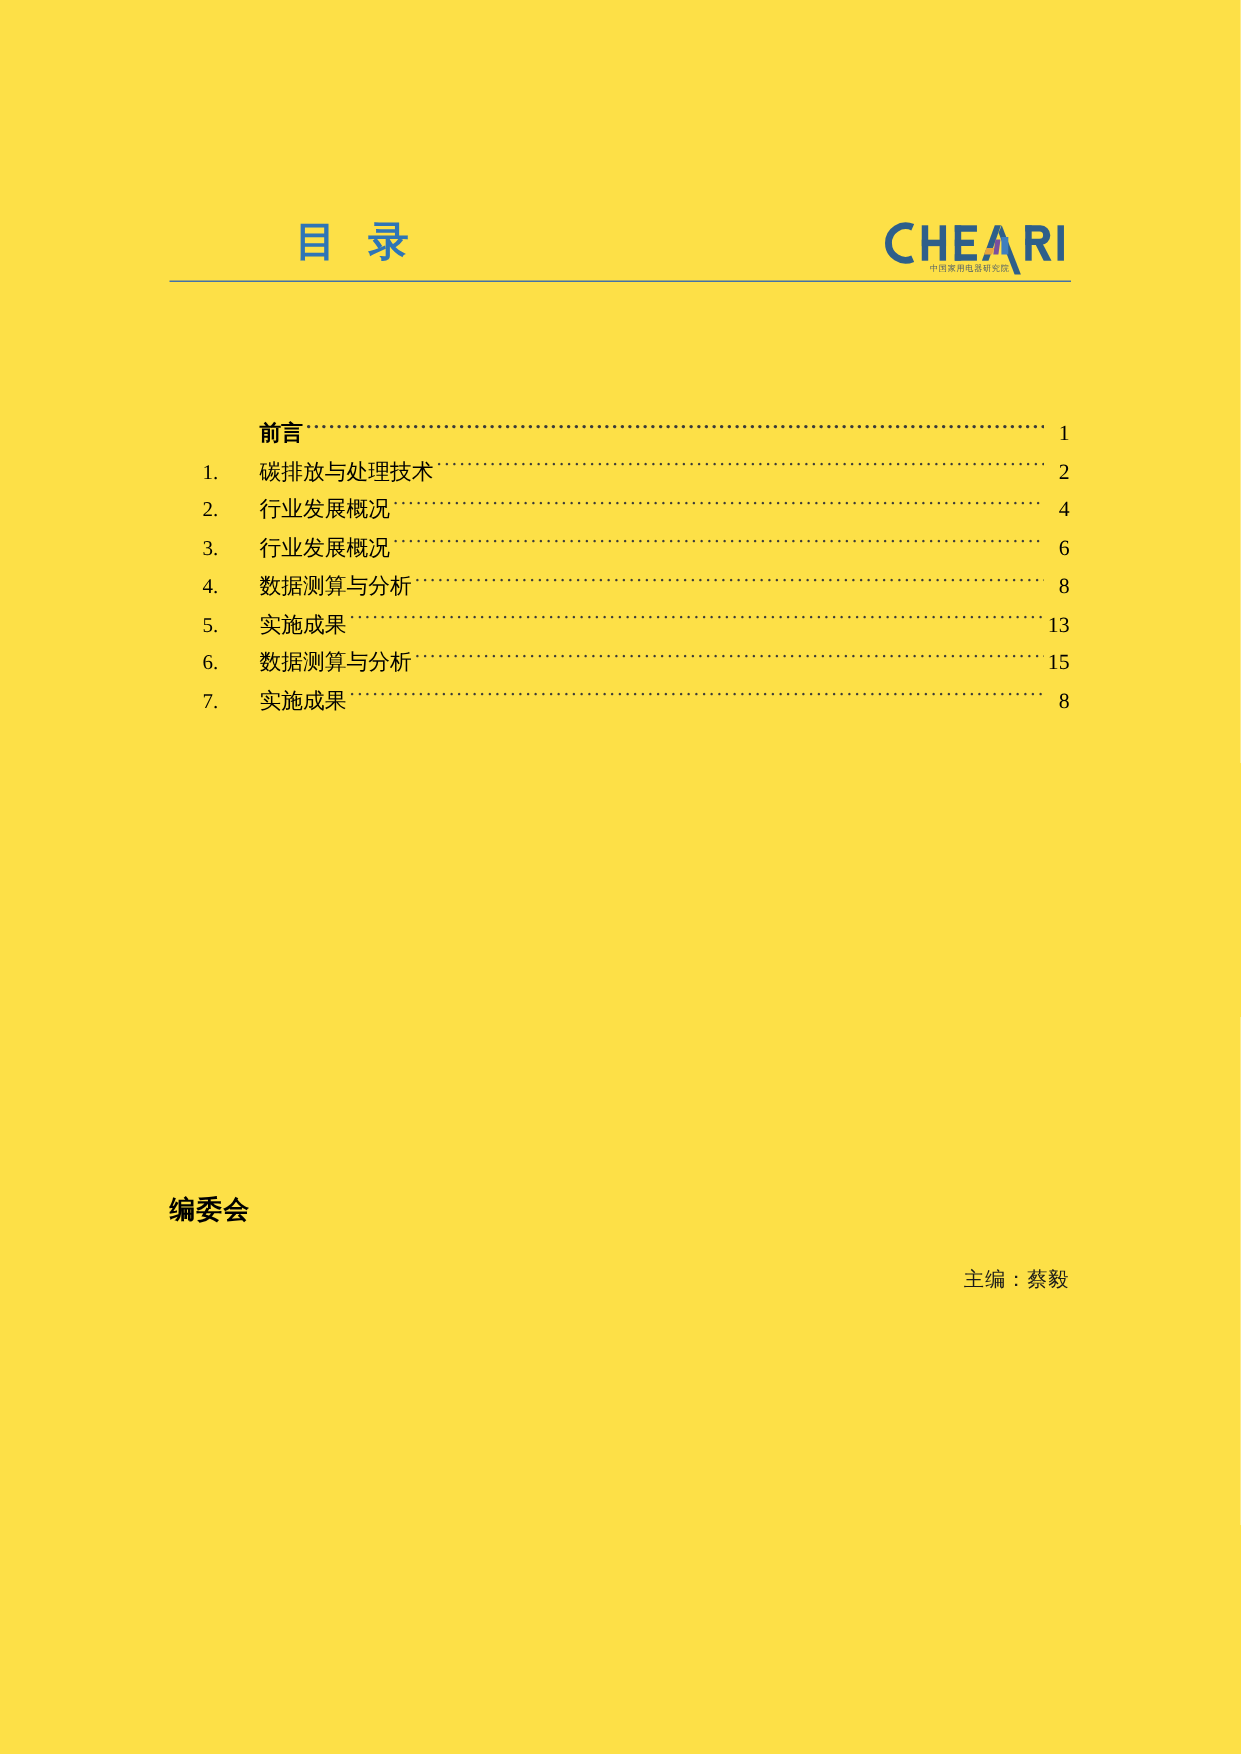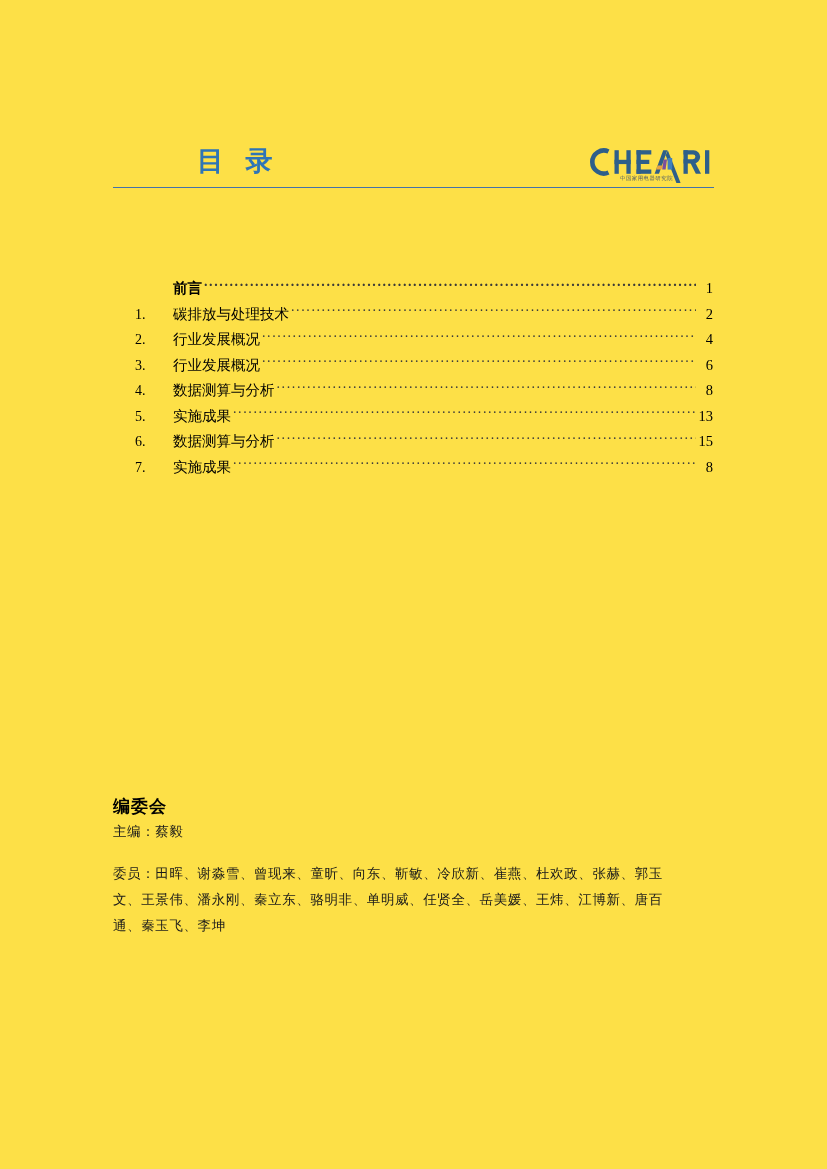--- a/index.html
+++ b/index.html
@@ -129,29 +129,31 @@
     left: 113px;
     top: 795px;
     width: 600px;
     font-family: "DejaVu Serif", "Liberation Serif", serif;
   }
   .board-title {
     font-size: 17px;
     font-weight: bold;
     color: #000000;
     letter-spacing: 1px;
+    margin-bottom: 22px;
   }
   .board-line {
     font-size: 13.5px;
     color: #1a1a1a;
     line-height: 26px;
     letter-spacing: 0.6px;
   }
   .board-chief {
     margin-bottom: 16px;
+    text-align: right;
   }
   .board-members {
     max-width: 576px;
   }
 </style>
 </head>
 <body>
 
 <div class="page">
 
@@ -250,16 +252,15 @@
       <span class="toc-dots"></span>
       <span class="toc-page">8</span>
     </div>
 
 
   </div>
 
   <div class="board">
     <div class="board-title">编委会</div>
     <div class="board-line board-chief">主编：蔡毅</div>
-    <div class="board-line board-members">委员：田晖、谢淼雪、曾现来、童昕、向东、靳敏、冷欣新、崔燕、杜欢政、张赫、郭玉文、王景伟、潘永刚、秦立东、骆明非、单明威、任贤全、岳美媛、王炜、江博新、唐百通、秦玉飞、李坤</div>
   </div>
 
 </div>
 
 </body></html>

